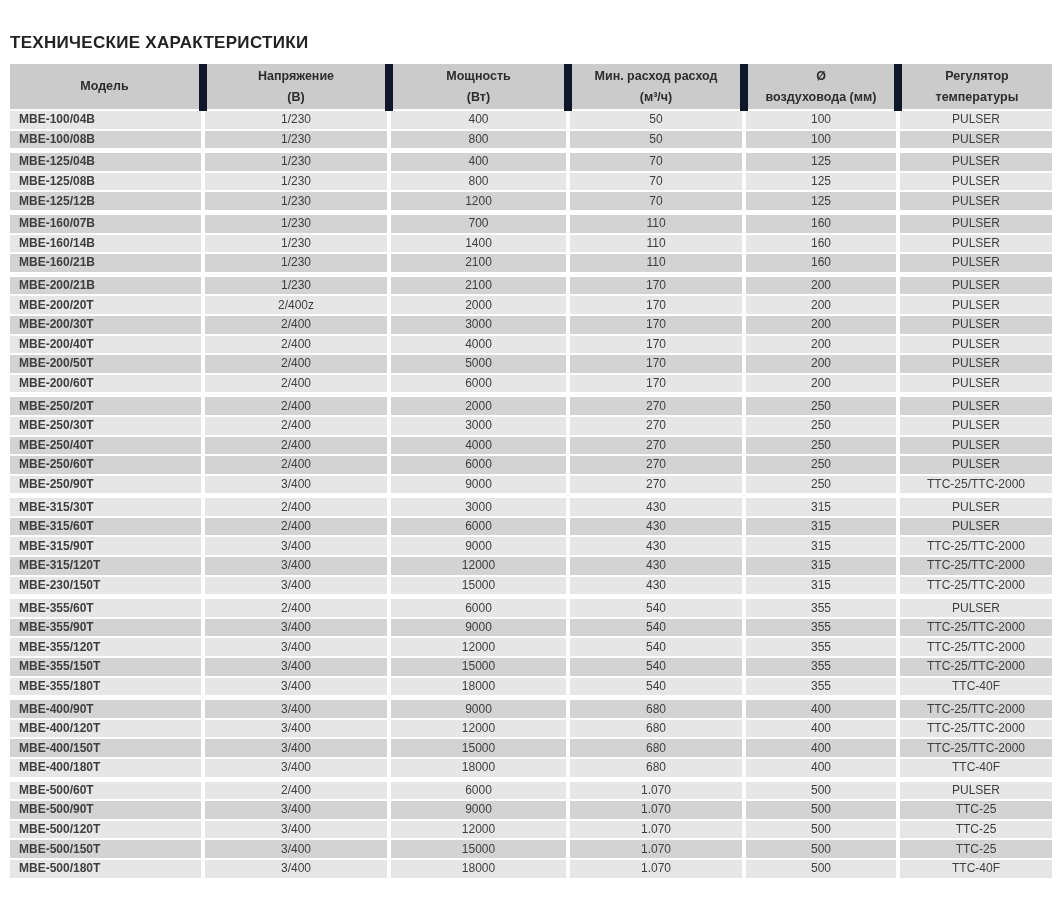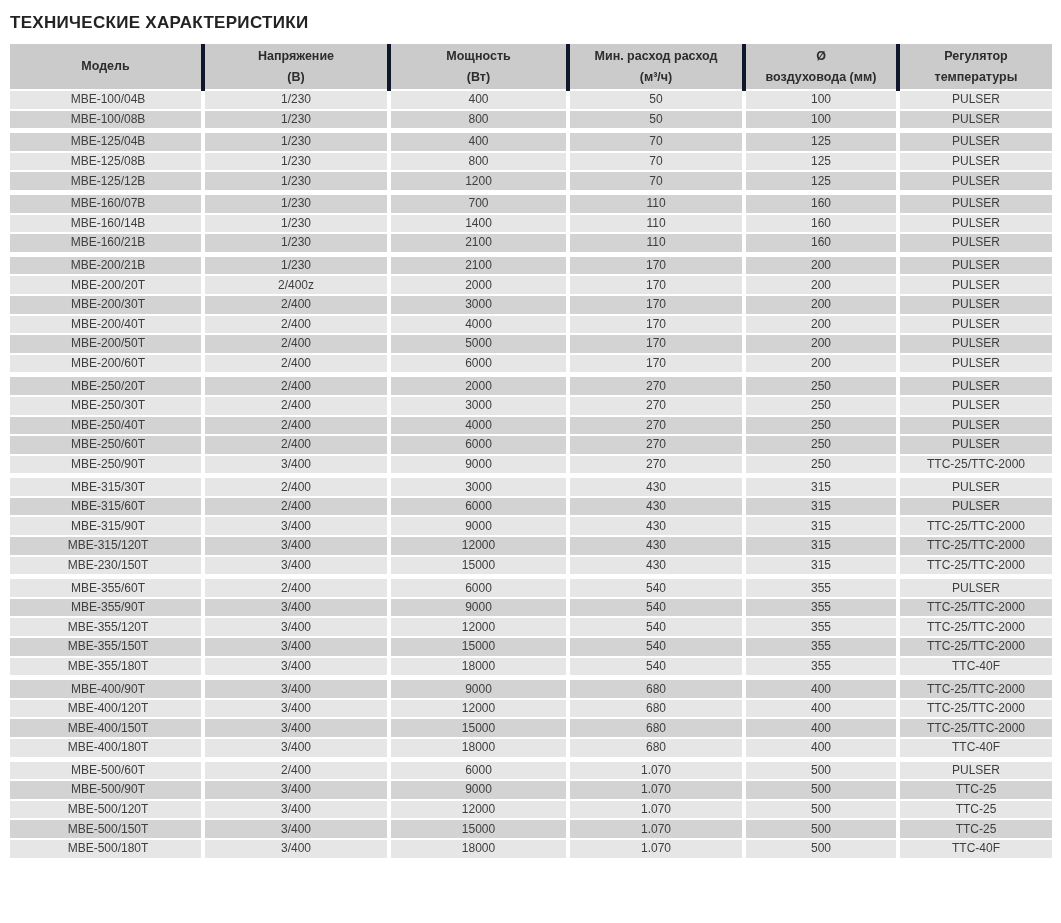--- a/index.html
+++ b/index.html
@@ -6,20 +6,21 @@
     margin: 0;
     padding: 0;
     background: #ffffff;
     width: 1061px;
     height: 923px;
     font-family: "Liberation Sans", "DejaVu Sans", sans-serif;
   }
   .page {
     padding: 13px 9px 0 10px;
     box-sizing: border-box;
+    margin-top: 20px;
   }
   .title {
     font-size: 17px;
     font-weight: bold;
     color: var(--title-color, #232323);
     letter-spacing: 0.3px;
     margin: 0 0 11px 0;
   }
   table.spec {
     border-collapse: collapse;
@@ -29,41 +30,42 @@
   table.spec th {
     background: var(--header-bg, #cbcbcb);
     color: #2d2d2d;
     font-size: 12.5px;
     font-weight: bold;
     text-align: center;
     vertical-align: middle;
     height: 45px;
     padding: 0 4px;
     line-height: 21px;
-    border-left: 4px solid #0f172a;
+    border-left: 8px solid #0f172a;
     border-bottom: 2px solid #ffffff;
   }
   table.spec th:first-child { border-left: none; }
   table.spec td {
     font-size: 12px;
     color: #3e3e3e;
     text-align: center;
     vertical-align: middle;
     height: 15.6px;
     line-height: 15px;
     padding: 1px 4px;
     border-left: 4px solid #ffffff;
     border-bottom: 2px solid #ffffff;
     white-space: nowrap;
     overflow: hidden;
   }
   table.spec td:first-child {
-    text-align: center;
+    text-align: left;
     padding-left: 9px;
     border-left: none;
+    font-weight: bold;
   }
   tr.light td { background: var(--row-light, #e6e6e6); }
   tr.dark  td { background: var(--row-dark, #d3d3d3); }
   tr.spacer td {
     background: #ffffff;
     height: 3px;
     padding: 0;
     border: none;
   }
   th .h-line { display: block; }

